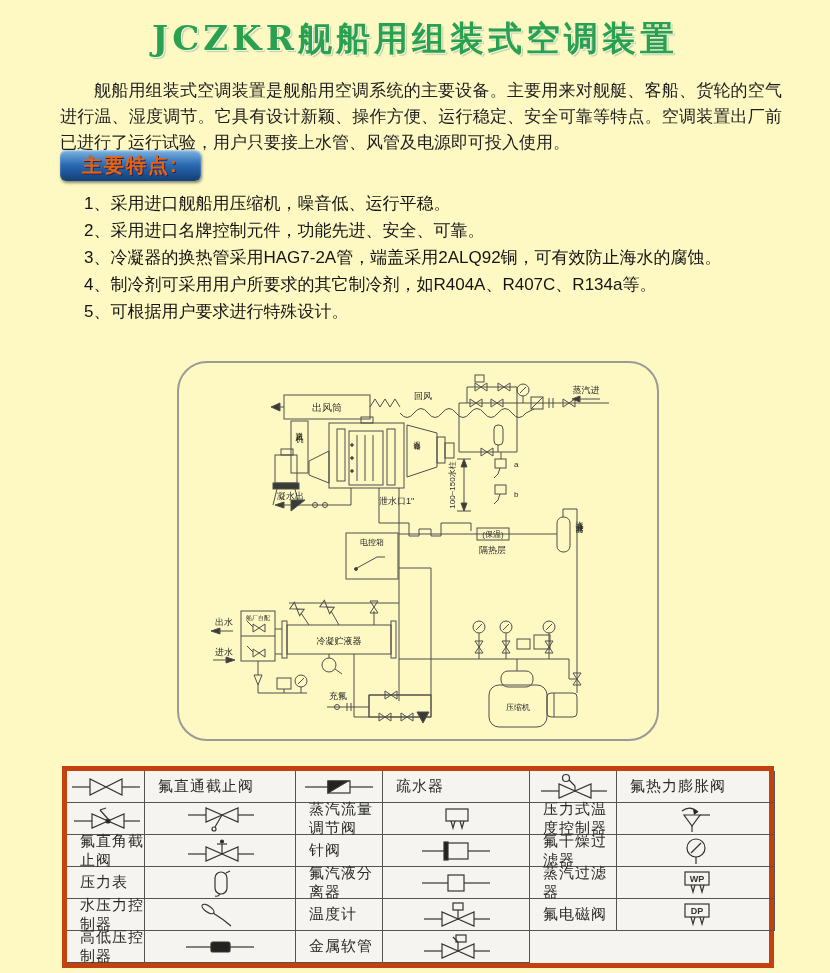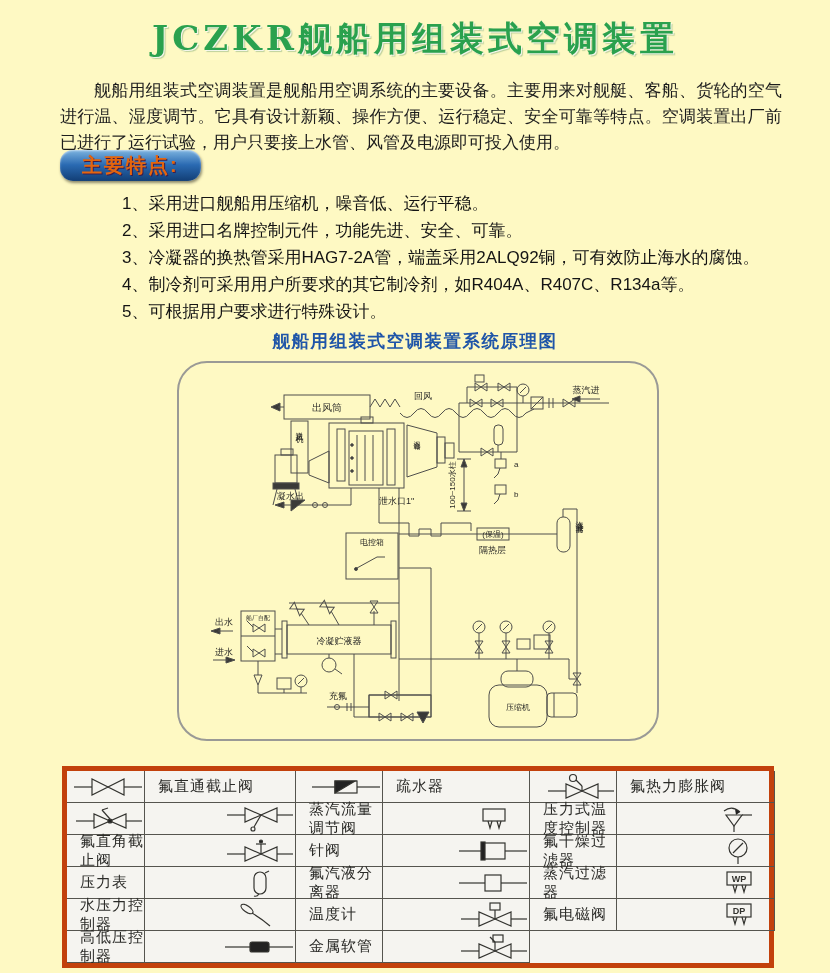--- a/index.html
+++ b/index.html
@@ -12,27 +12,27 @@
     font-size:34px; font-weight:bold; letter-spacing:4px;
     color:#2aa14e; text-shadow:1px 1px 0 rgba(255,255,255,.8), 2px 2px 1px rgba(0,90,40,.25);
   }
   .intro {
     position:absolute; left:60px; top:78px; width:722px;
     font-size:17px; line-height:26px; color:#1d1d1d;
     text-align:justify; text-indent:2em;
   }
   .badge {
     position:absolute; left:60px; top:150px; height:31px;
-    padding:0 22px; border-radius:13px;
+    padding:0 22px; border-radius:6px;
     background:linear-gradient(180deg,#7db4e0 0%, #2a6ab2 48%, #123e75 100%);
     box-shadow:1px 2px 3px rgba(0,0,0,.45), inset 0 1px 2px rgba(255,255,255,.55);
     color:#e4650e; font-size:20px; font-weight:bold; line-height:31px;
     letter-spacing:2px; text-shadow:1px 1px 0 #3a1d4e;
   }
-  .features { position:absolute; left:84px; top:190px; width:700px;margin-left:38px; }
+  .features { position:absolute; left:84px; top:190px; width:700px; }
   .feature-line { font-size:17px; line-height:27px; color:#141414; }
 
   .diagram-title {
     position:absolute; top:329px; left:0; width:100%; text-align:center;
     font-size:17.5px; font-weight:bold; color:#1f55a8; letter-spacing:1.5px;
   }
   .diagram-box {
     position:absolute; left:177px; top:361px; width:482px; height:380px;
     border:2px solid #9a9a96; border-radius:30px; background:transparent;
   }
@@ -42,21 +42,21 @@
   svg.schematic text { fill:#2a2a28; font-family:"Liberation Sans", sans-serif; }
   .t10 { font-size:10px; } .t9 { font-size:9px; } .t8 { font-size:8px; } .t7 { font-size:7px; }
   .vtext { writing-mode:vertical-rl; text-orientation:upright; letter-spacing:1px; }
 
   .legend {
     position:absolute; left:62px; top:766px; width:712px;
     display:grid; grid-template-columns:78px 151px 87px 147px 87px 158px;
     grid-auto-rows:32px; border:5px solid #c2410c; background:#f5f4f0;
   }
   .legend .cell { border-right:1px solid #55544e; border-bottom:1px solid #55544e; display:flex; align-items:center; }
-  .legend .cell.sym { justify-content:flex-end; }
+  .legend .cell.sym { justify-content:center; }
   .legend .cell.lab { padding-left:13px; font-size:15px; color:#2b2b28; letter-spacing:1px; }
   .legend svg { stroke:#33332f; fill:none; stroke-width:1.2; }
   .legend svg text { stroke:none; fill:#33332f; font-size:9px; font-weight:bold; font-family:"Liberation Sans", sans-serif; }
 </style>
 </head>
 <body>
 
 <div class="page">
 
   <div class="main-title">JCZKR舰船用组装式空调装置</div>
@@ -66,21 +66,20 @@
   <div class="badge">主要特点:</div>
 
   <div class="features">
     <div class="feature-line">1、采用进口舰船用压缩机，噪音低、运行平稳。</div>
     <div class="feature-line">2、采用进口名牌控制元件，功能先进、安全、可靠。</div>
     <div class="feature-line">3、冷凝器的换热管采用HAG7-2A管，端盖采用2ALQ92铜，可有效防止海水的腐蚀。</div>
     <div class="feature-line">4、制冷剂可采用用户所要求的其它制冷剂，如R404A、R407C、R134a等。</div>
     <div class="feature-line">5、可根据用户要求进行特殊设计。</div>
   </div>
 
-  <div class="diagram-title">舰船用组装式空调装置系统原理图</div>
 
   <div class="diagram-box">
     <svg class="schematic" viewBox="0 0 482 380">
       <defs>
         <g id="bt">
           <polygon class="ln" points="-8,-5 -8,5 0,0"></polygon>
           <polygon class="ln" points="8,-5 8,5 0,0"></polygon>
         </g>
         <g id="btm">
           <polygon class="ln" points="-6,-4 -6,4 0,0"></polygon>

